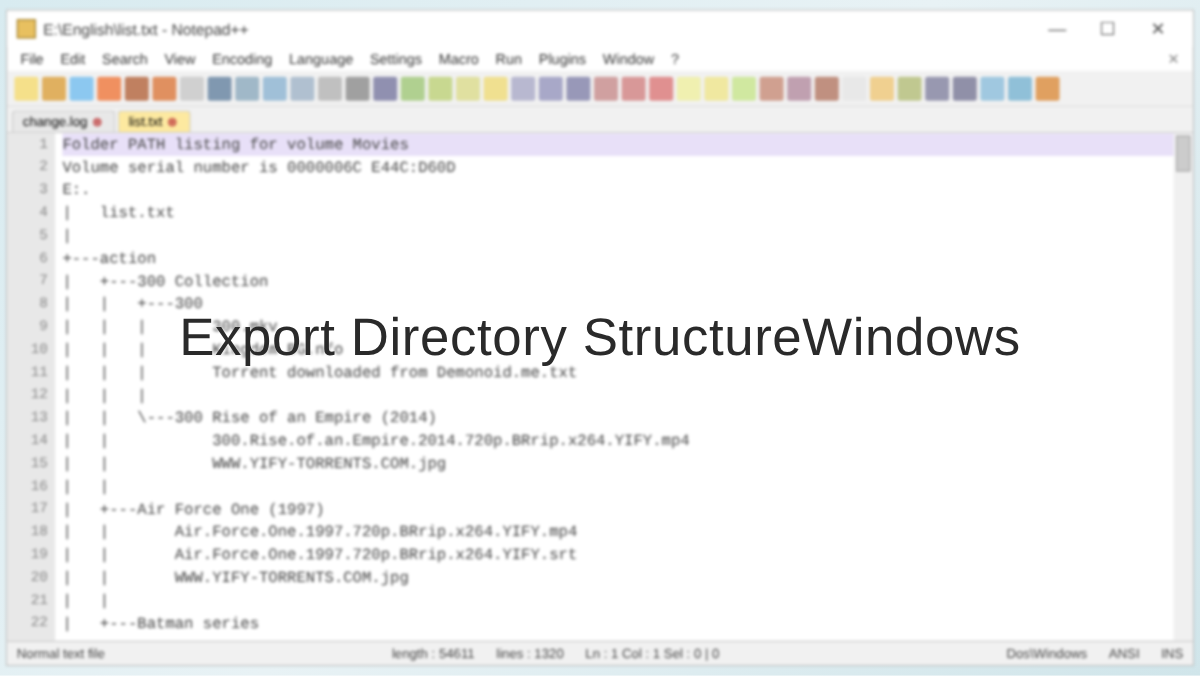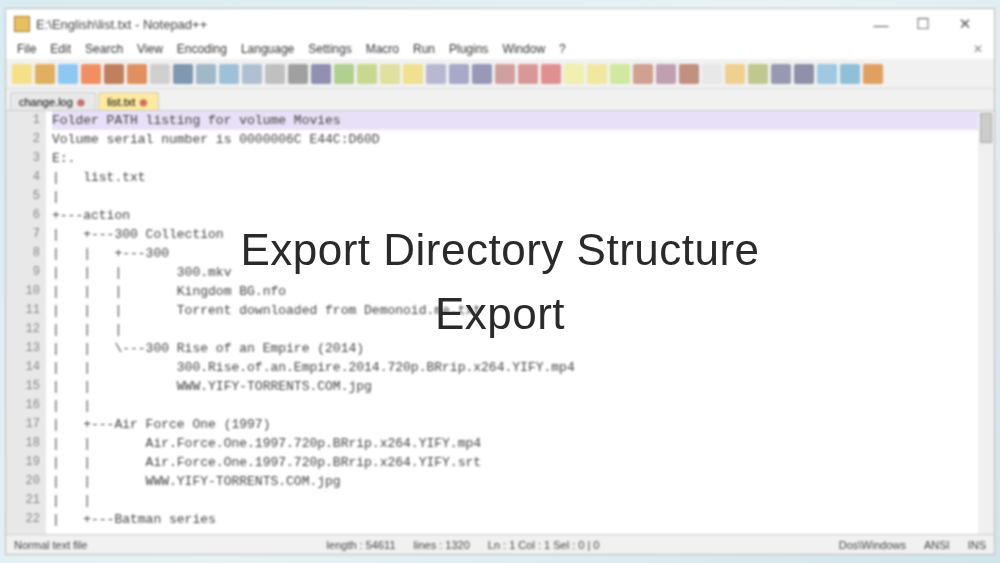--- a/index.html
+++ b/index.html
@@ -156,21 +156,21 @@
       color: #444;
       padding: 0 8px;
       gap: 18px;
       border-top: 1px solid #ccc;
     }
     .statusbar .sp { flex: 1; }
     .overlay {
       position: absolute;
       top: 0; left: 0; right: 0; bottom: 0;
       display: flex;
-      flex-direction: column;
+      flex-direction: row;
       align-items: center;
       justify-content: center;
       pointer-events: none;
     }
     .overlay-text {
       font-size: 44px;
       font-weight: 300;
       color: #2a2a2a;
       text-shadow: 1px 1px 2px rgba(255,255,255,0.6);
       line-height: 1.45;
@@ -302,14 +302,14 @@
     <div class="sp"></div>
     <span>Dos\Windows</span>
     <span>ANSI</span>
     <span>INS</span>
   </div>
 
 </div>
 
 <div class="overlay">
   <div class="overlay-text">Export Directory Structure</div>
-  <div class="overlay-text">Export</div>
+  <div class="overlay-text">Windows</div>
 </div>
 
 </body></html>

